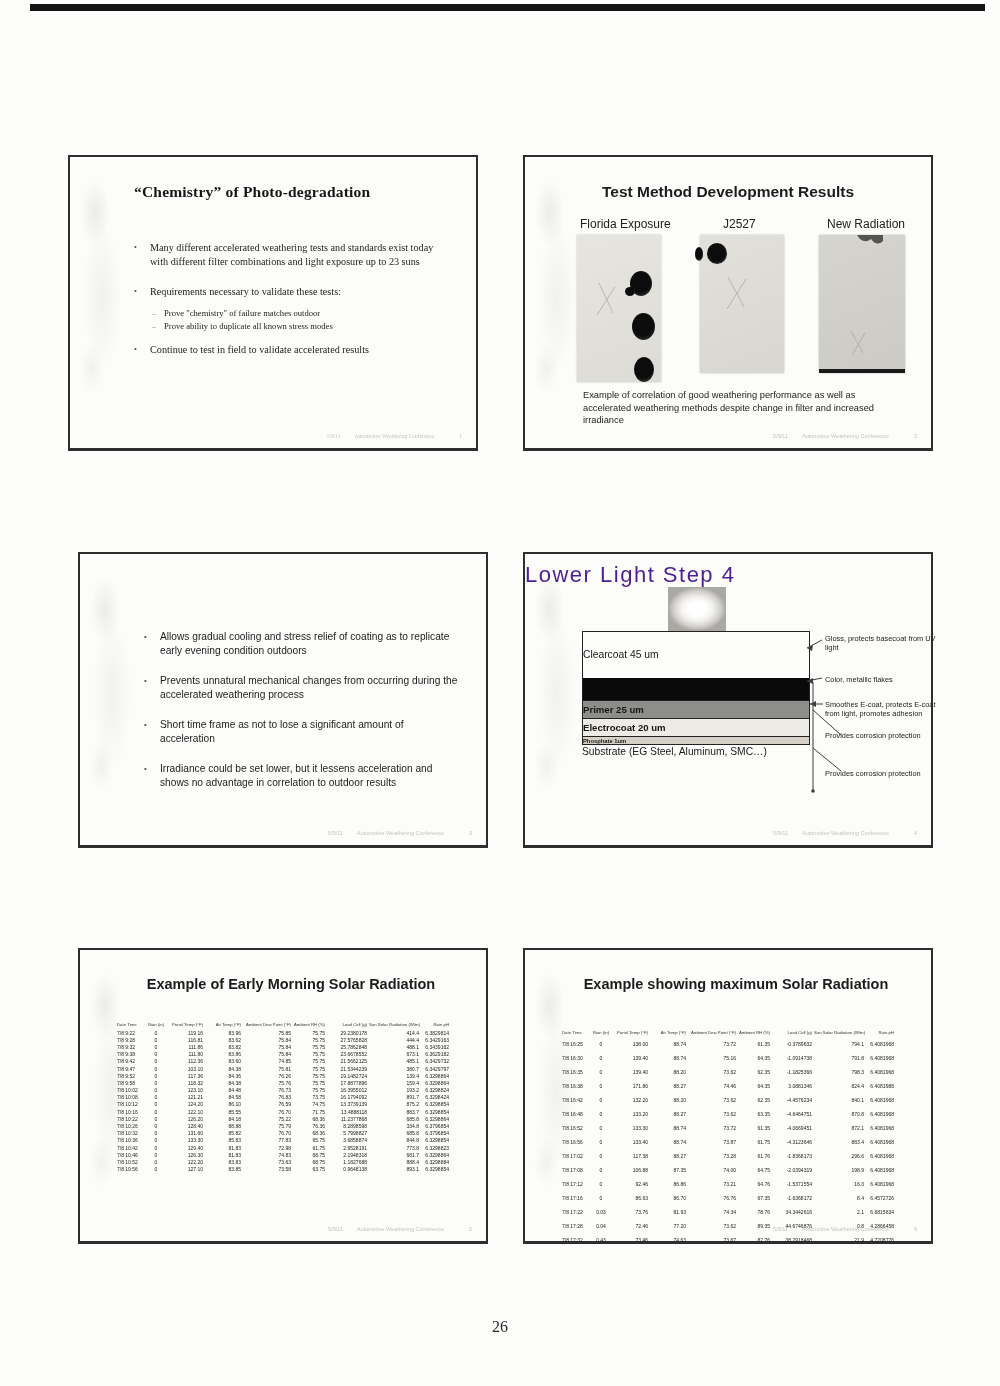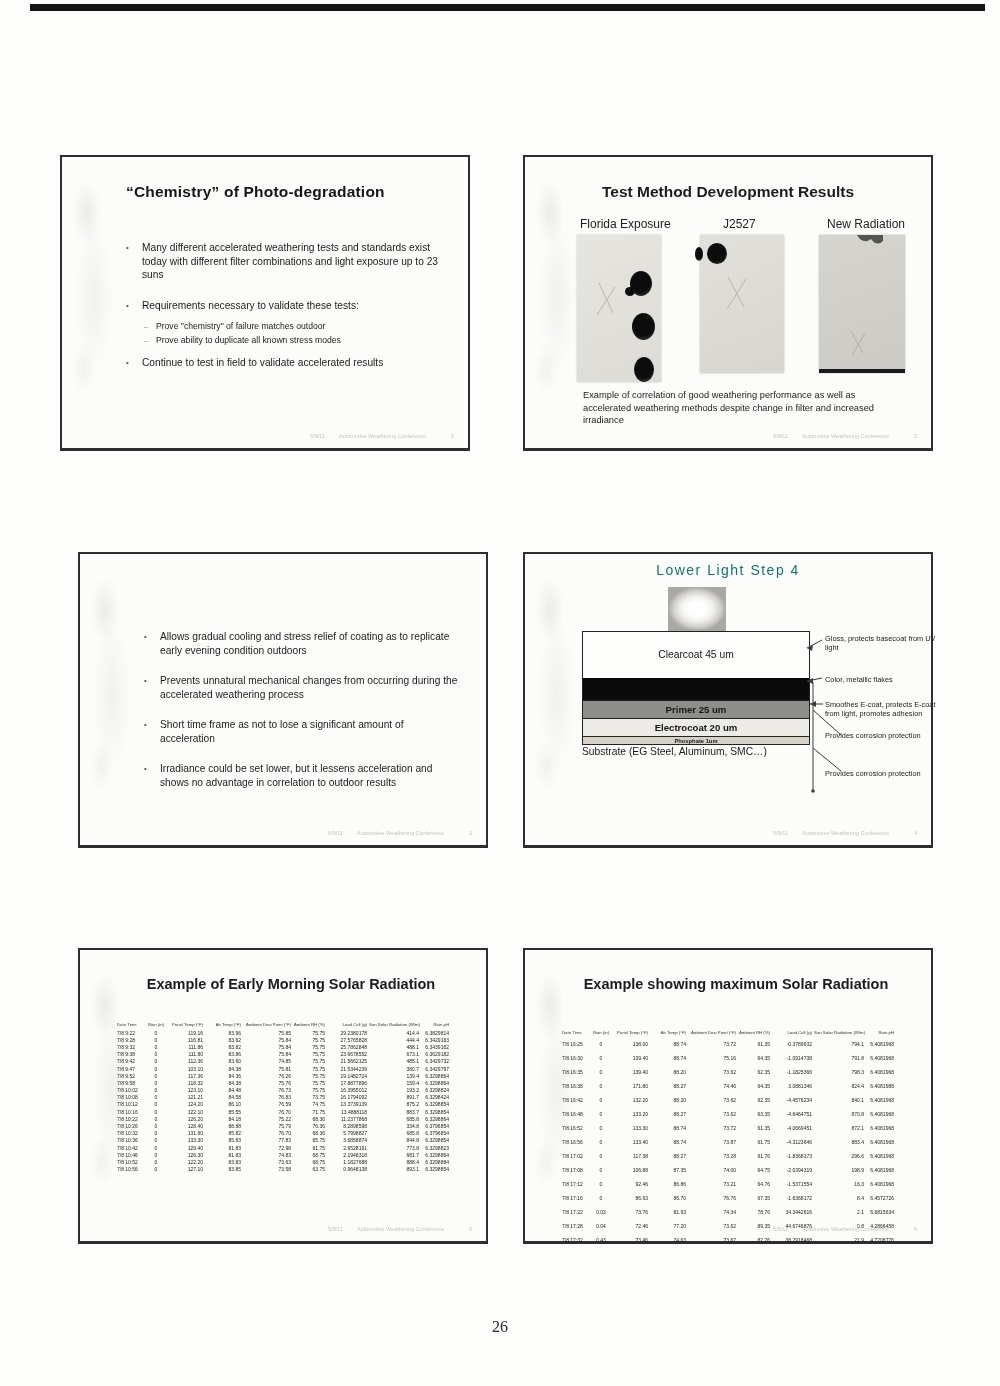--- a/index.html
+++ b/index.html
@@ -35,26 +35,26 @@
   .s2-title{position:absolute;left:0;top:26px;width:100%;text-align:center;
             font-size:15.5px;font-weight:bold;}
   .photo-label{position:absolute;top:60px;font-size:12px;color:#222;}
   .panel{position:absolute;top:78px;box-shadow:0 0 2px rgba(0,0,0,.25);}
   .panel .scratch{position:absolute;width:100%;height:100%;left:0;top:0;}
   .blob{position:absolute;background:radial-gradient(circle at 45% 45%, #0c0c0c 55%, #2a2a2a 75%, rgba(40,40,40,.25) 95%, transparent 100%);
         border-radius:50%;}
   .s2-caption{position:absolute;left:58px;right:28px;top:232px;font-size:9.3px;line-height:12.5px;color:#222;}
 
   
-  .s4-title{position:absolute;left:0;top:8px;width:100%;text-align:center;font-size:14px;
-            font-weight:500;letter-spacing:1.5px;color:#0f766e;}
+  .s4-title{position:absolute;left:0;top:8px;width:100%;font-size:22px;
+            font-weight:500;letter-spacing:1.5px;color:#4c1d95;}
   .glow{position:absolute;left:143px;top:33px;width:58px;height:44px;
         background:radial-gradient(closest-side,#ffffff 30%,#f2f1ee 55%,#cfceca 82%,#a9a8a3 100%);}
   .stack{position:absolute;left:57px;top:77px;width:228px;border:1px solid #222;box-sizing:border-box;}
-  .layer{position:relative;width:100%;box-sizing:border-box;text-align:center;color:#171717;}
+  .layer{position:relative;width:100%;box-sizing:border-box;color:#171717;}
   .layer.clear{height:46px;background:#fdfdfc;font-size:10.3px;line-height:46px;}
   .layer.base{height:22px;background:#0a0a0a;}
   .layer.primer{height:18px;background:#8d8d8a;font-size:9.6px;font-weight:bold;line-height:18px;
                 border-top:1px solid #222;}
   .layer.ecoat{height:18px;background:#edebe6;font-size:9.6px;font-weight:bold;line-height:18px;
                border-top:1px solid #222;}
   .layer.phos{height:8px;background:#d6d1c6;font-size:5.8px;font-weight:bold;line-height:8px;
               border-top:1px solid #222;}
   .substrate{position:absolute;left:57px;top:192px;font-size:10.3px;color:#1a1a1a;}
   .anno{position:absolute;font-size:7.4px;line-height:9px;color:#222;width:112px;}
@@ -77,21 +77,21 @@
 
   .page-num{position:absolute;left:0;top:1318px;width:100%;text-align:center;
             font-family:"Liberation Serif",serif;font-size:16px;color:#2a2a2a;}
 </style>
 </head>
 <body>
 
 <div id="page">
   <div class="topbar"></div>
 
-  <div class="slide" style="left:60px;top:155px;">
+  <div class="slide" style="left:68px;top:155px;font-family:Liberation Serif, serif;">
     <div class="s-title">“Chemistry” of Photo-degradation</div>
     <div class="bullets">
       <div class="b">
         <span class="mark">•</span>
         <span>Many different accelerated weathering tests and standards exist today with different filter combinations and light exposure up to 23 suns</span>
       </div>
       <div class="gap"></div>
       <div class="b">
         <span class="mark">•</span>
         <span>Requirements necessary to validate these tests:</span>

